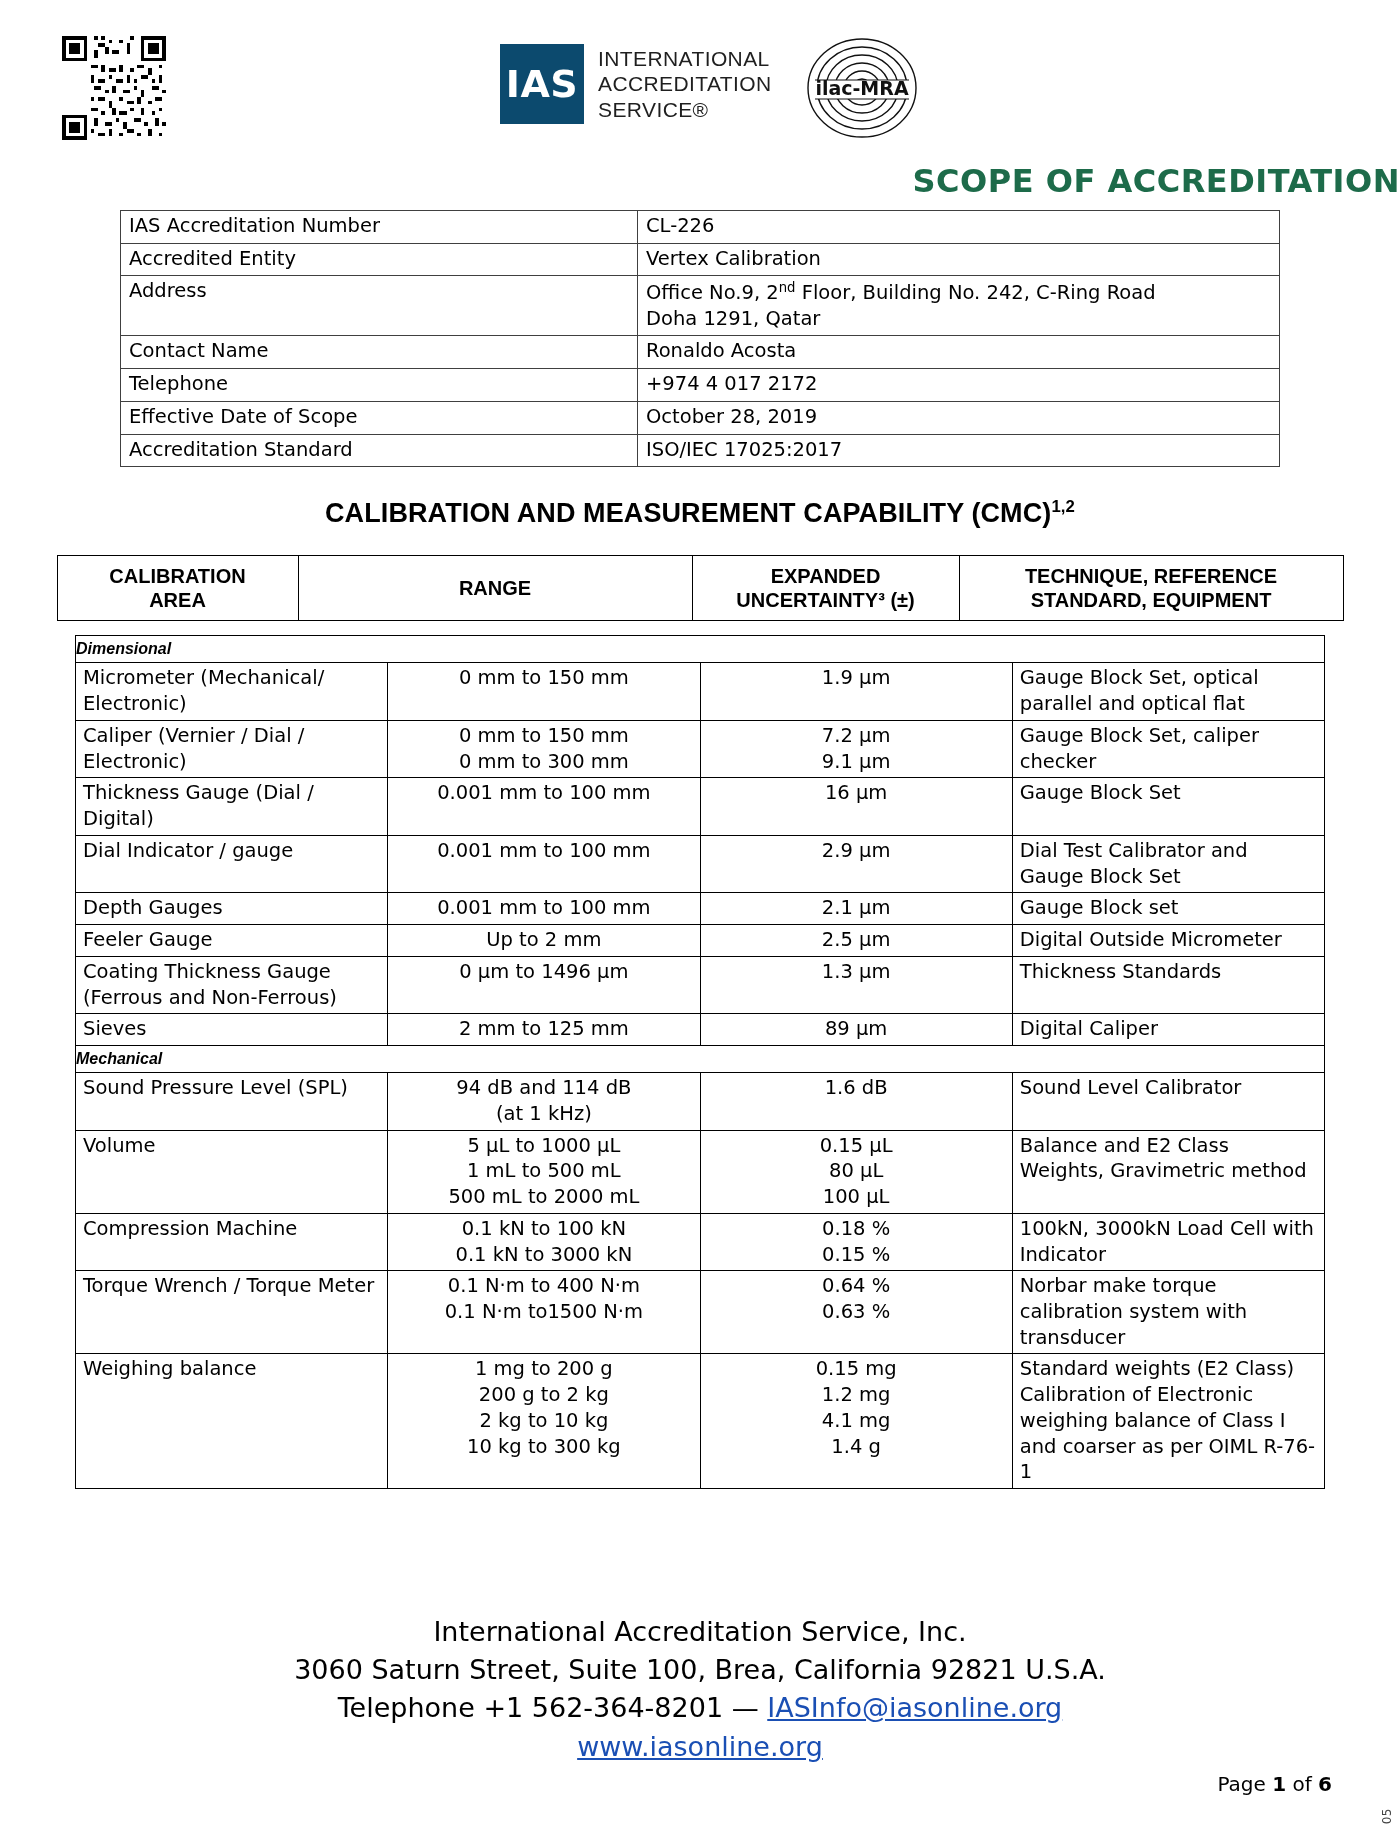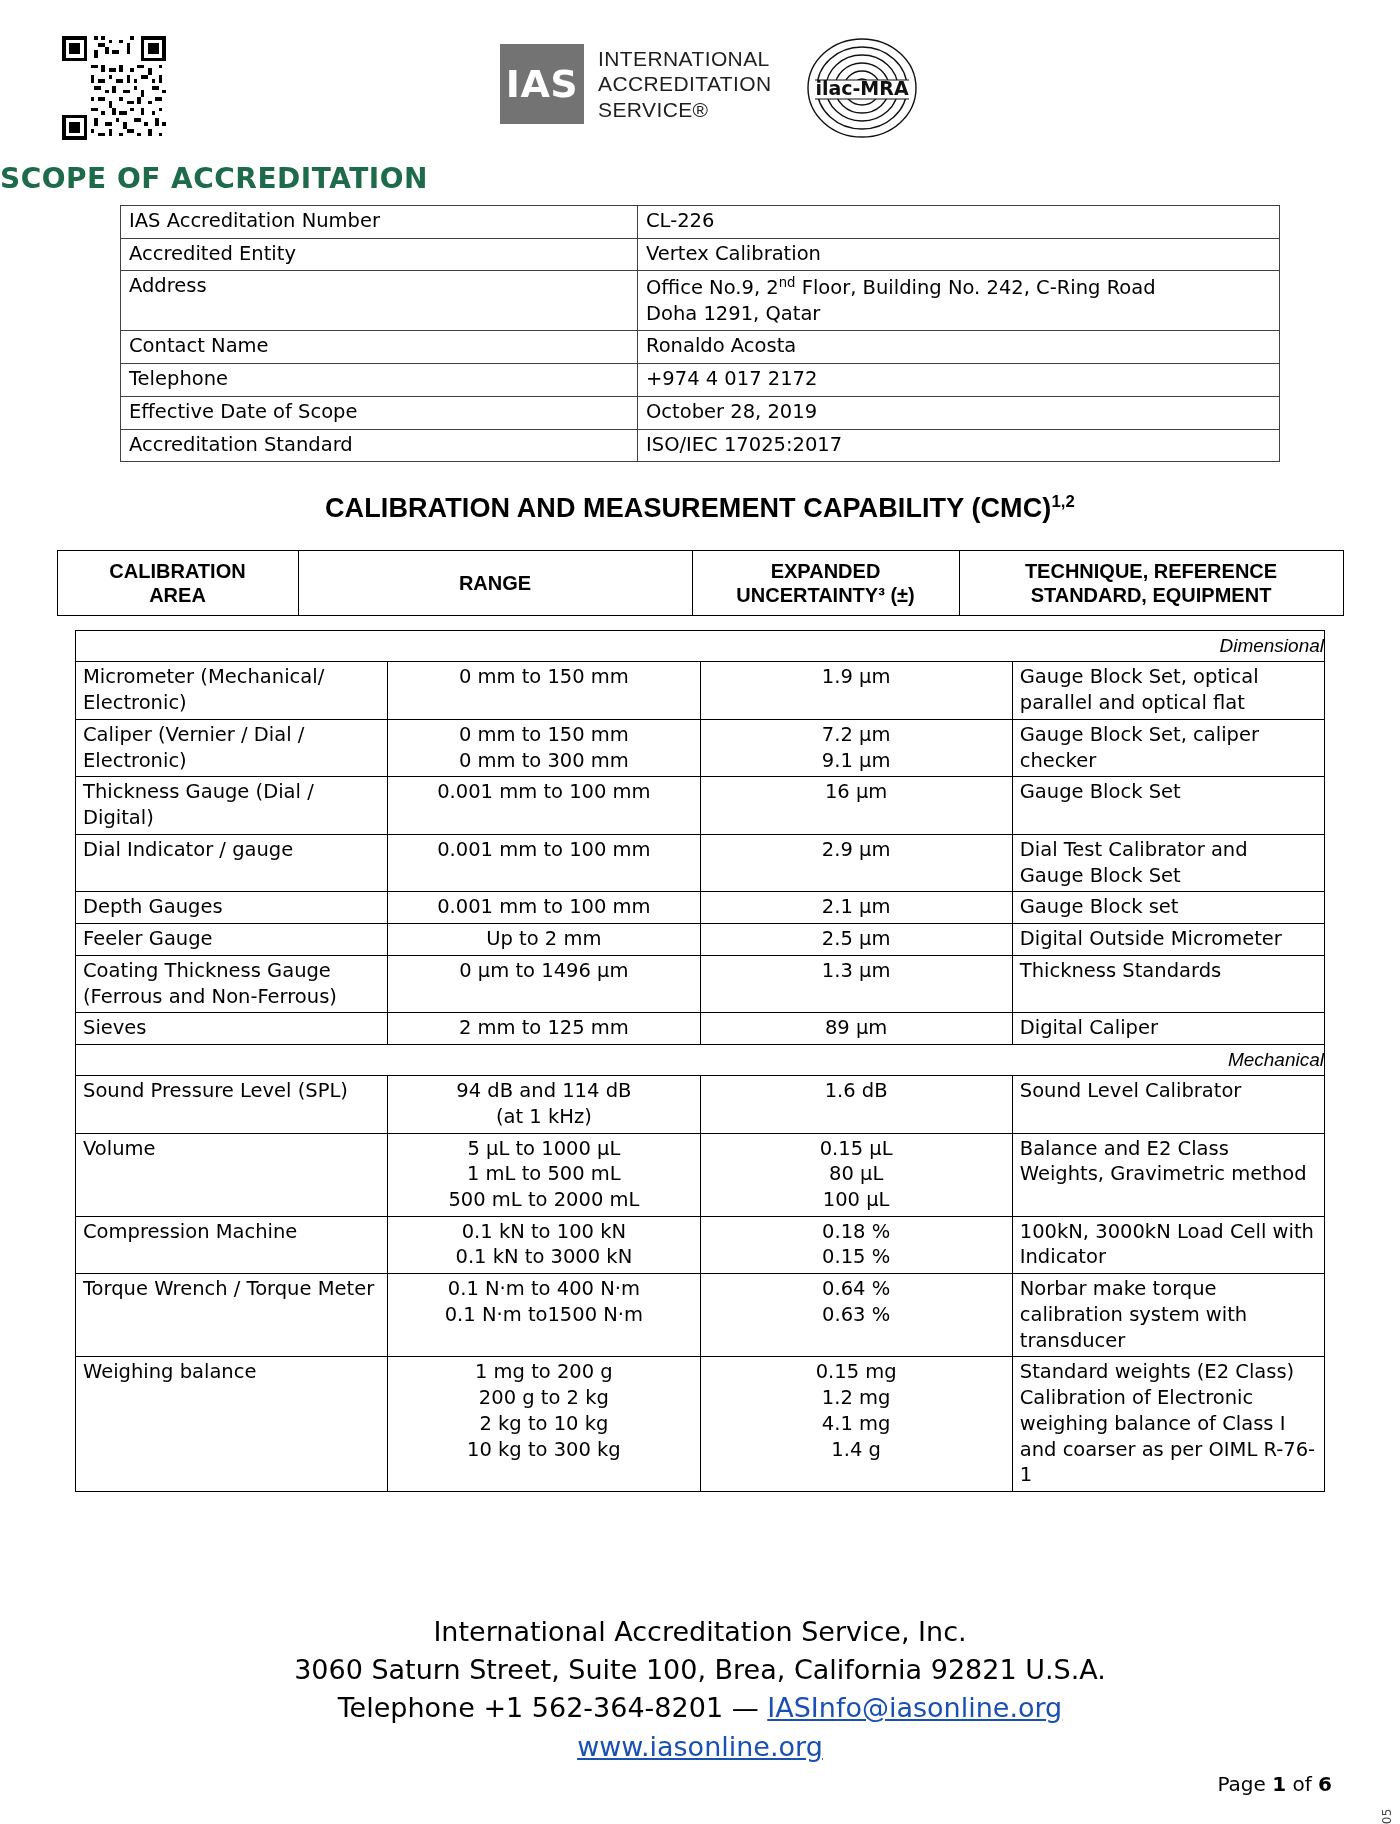--- a/index.html
+++ b/index.html
@@ -41,21 +41,21 @@
     position: absolute;
     left: 500px;
     top: 44px;
     display: flex;
     align-items: center;
     gap: 14px;
   }
   .ias-mark {
     width: 84px;
     height: 80px;
-    background: #737373;
+    background: #0c4a6e;
     color: #ffffff;
     font-family: "DejaVu Sans", sans-serif;
     font-weight: bold;
     font-size: 38px;
     display: flex;
     align-items: center;
     justify-content: center;
     letter-spacing: 0.5px;
   }
   .ias-words {
@@ -71,25 +71,25 @@
     position: absolute;
     left: 805px;
     top: 36px;
     width: 114px;
     height: 104px;
   }
   .ilac svg { display:block; }
 
   
   .doc-title {
-    text-align: left;
+    text-align: right;
     color: #1d6b4a;
     font-family: "DejaVu Sans", sans-serif;
     font-weight: bold;
-    font-size: 28px;
+    font-size: 32px;
     letter-spacing: 0.5px;
     margin: 2px 0 10px 0;
   }
 
   
   table {
     border-collapse: collapse;
   }
   .info-table {
     width: 1160px;
@@ -141,25 +141,25 @@
   .cmc-gap { height: 14px; }
 
   .cmc-body-table td {
     border: 1px solid #000000;
     padding: 2px 7px 3px 7px;
     vertical-align: top;
     line-height: 1.32;
   }
   .cmc-body-table td.c { text-align: center; }
   .section-row td {
-    text-align: right;
+    text-align: left;
     font-family: "Liberation Sans", sans-serif;
-    font-weight: normal;
+    font-weight: bold;
     font-style: italic;
-    font-size: 19px;
+    font-size: 16px;
     padding: 2px 0 3px 0;
   }
   .stack { display: block; }
 
   
   .footer {
     position: absolute;
     left: 0;
     right: 0;
     bottom: 58px;

